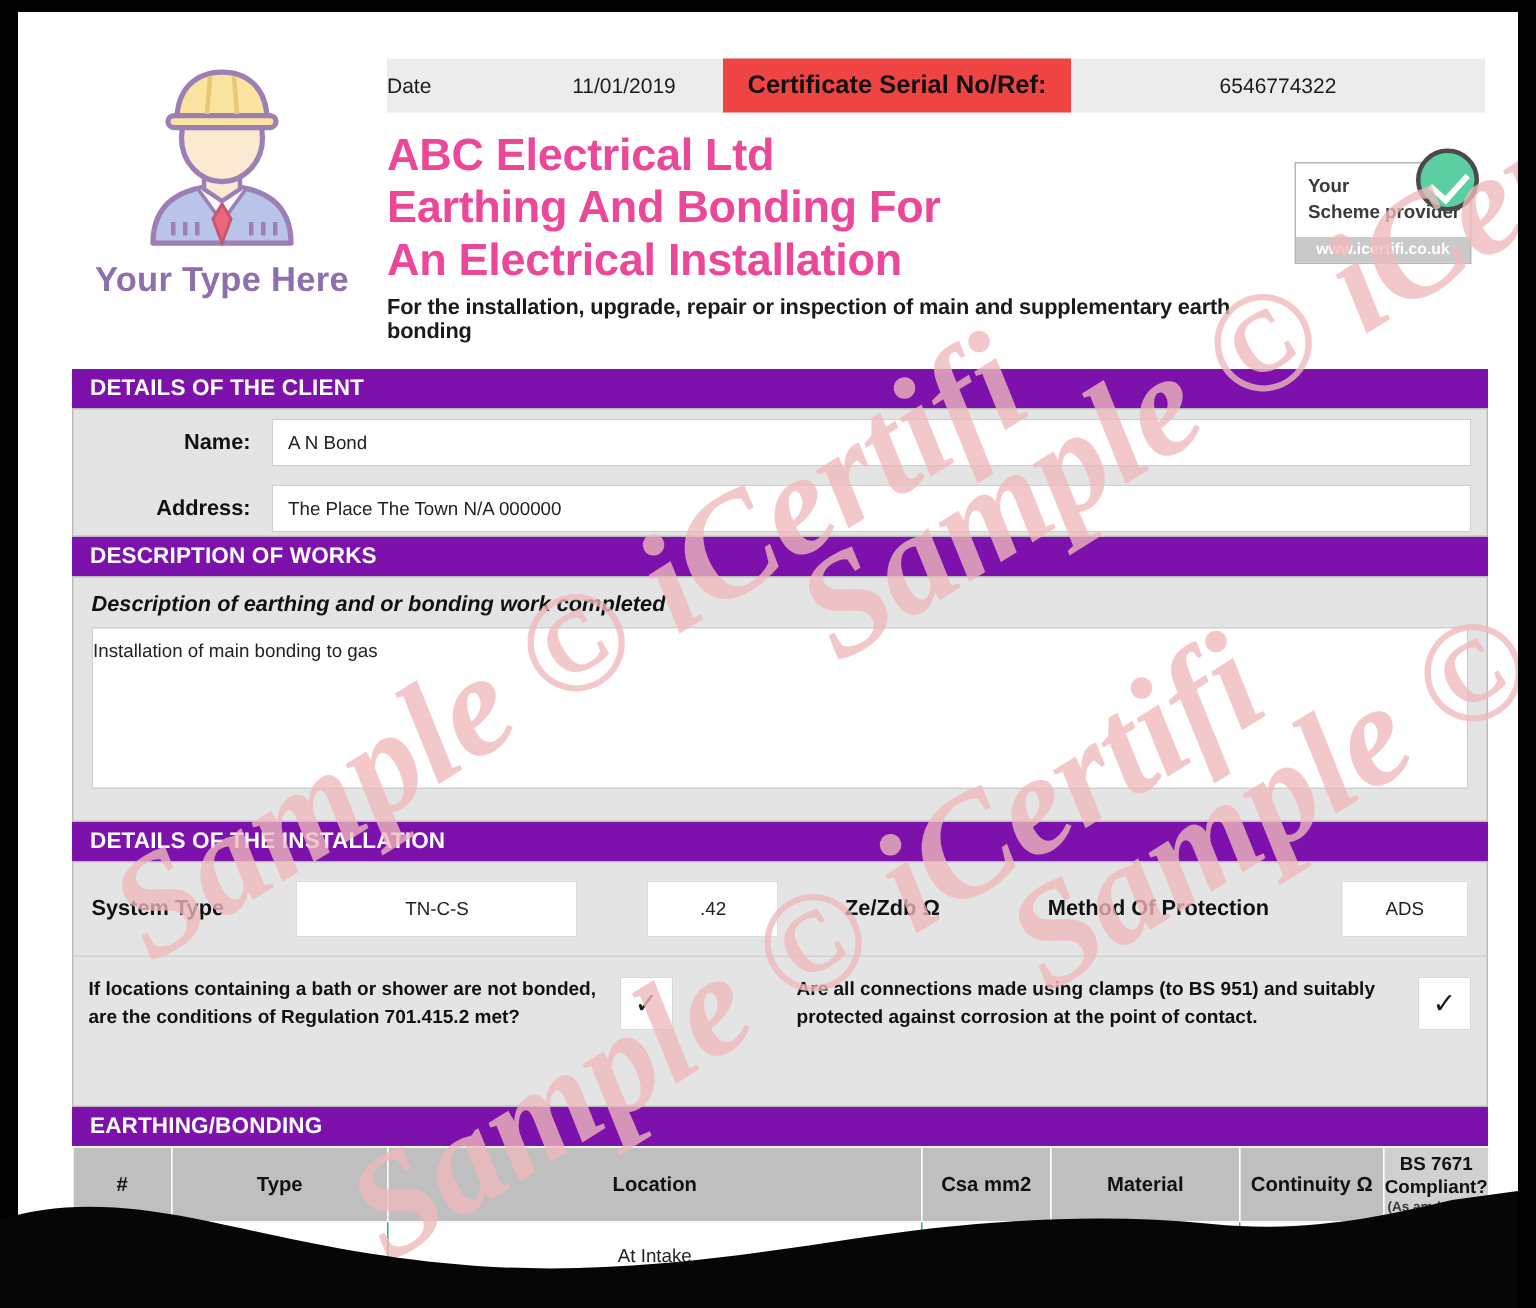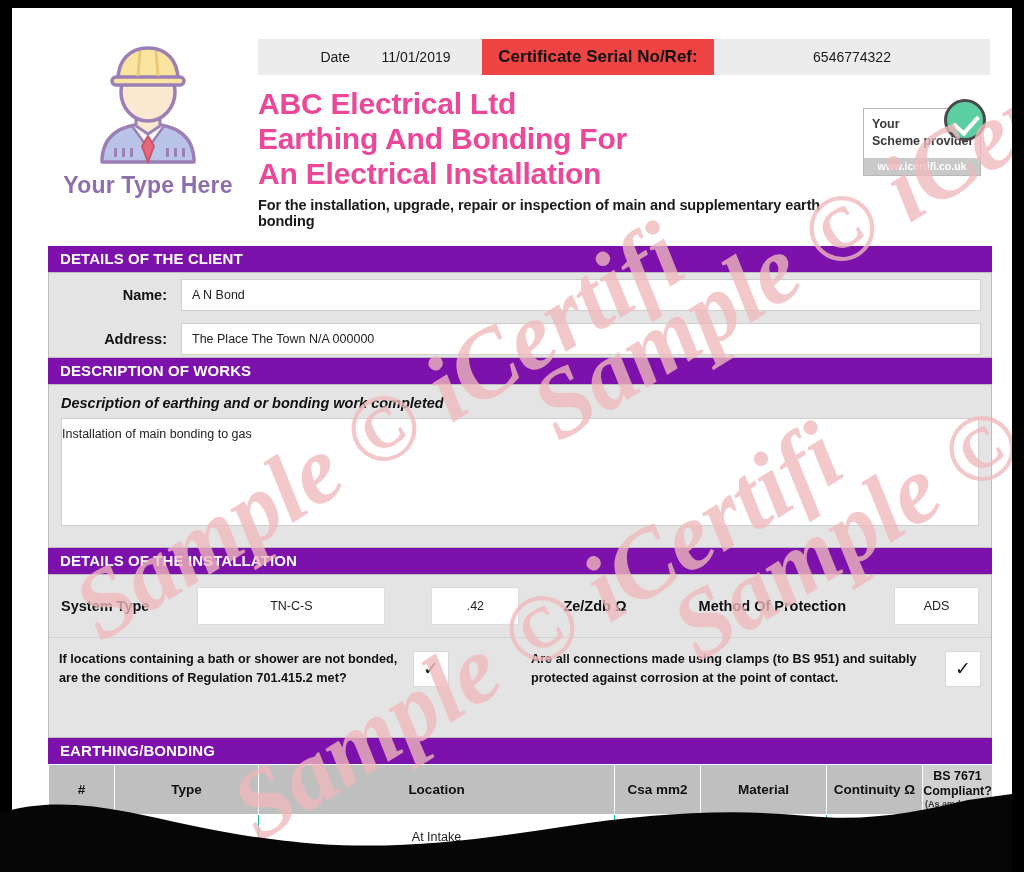--- a/index.html
+++ b/index.html
@@ -86,21 +86,21 @@
     left: 246px;
     top: 31px;
     width: 732px;
     height: 36px;
     background: #ececec;
     display: flex;
     align-items: center;
     font-size: 14px;
     color: #1a1a1a;
   }
-  .ds-label  { width: 92px; text-align: right; }
+  .ds-label  { width: 92px; text-align: left; }
   .ds-value  { width: 132px; text-align: center; }
   .ds-serial-label {
     width: 232px;
     height: 36px;
     background: #ef4444;
     display: flex;
     align-items: center;
     justify-content: center;
     font-size: 17px;
     font-weight: bold;

